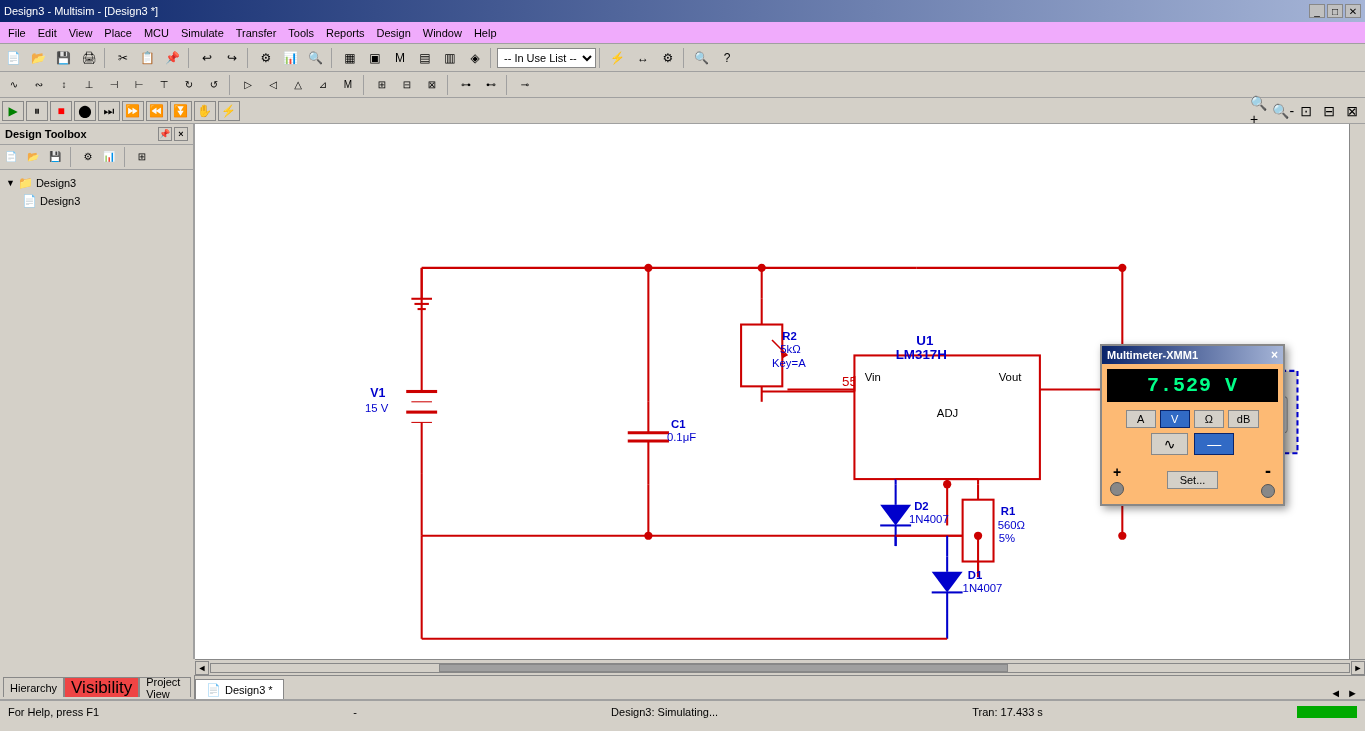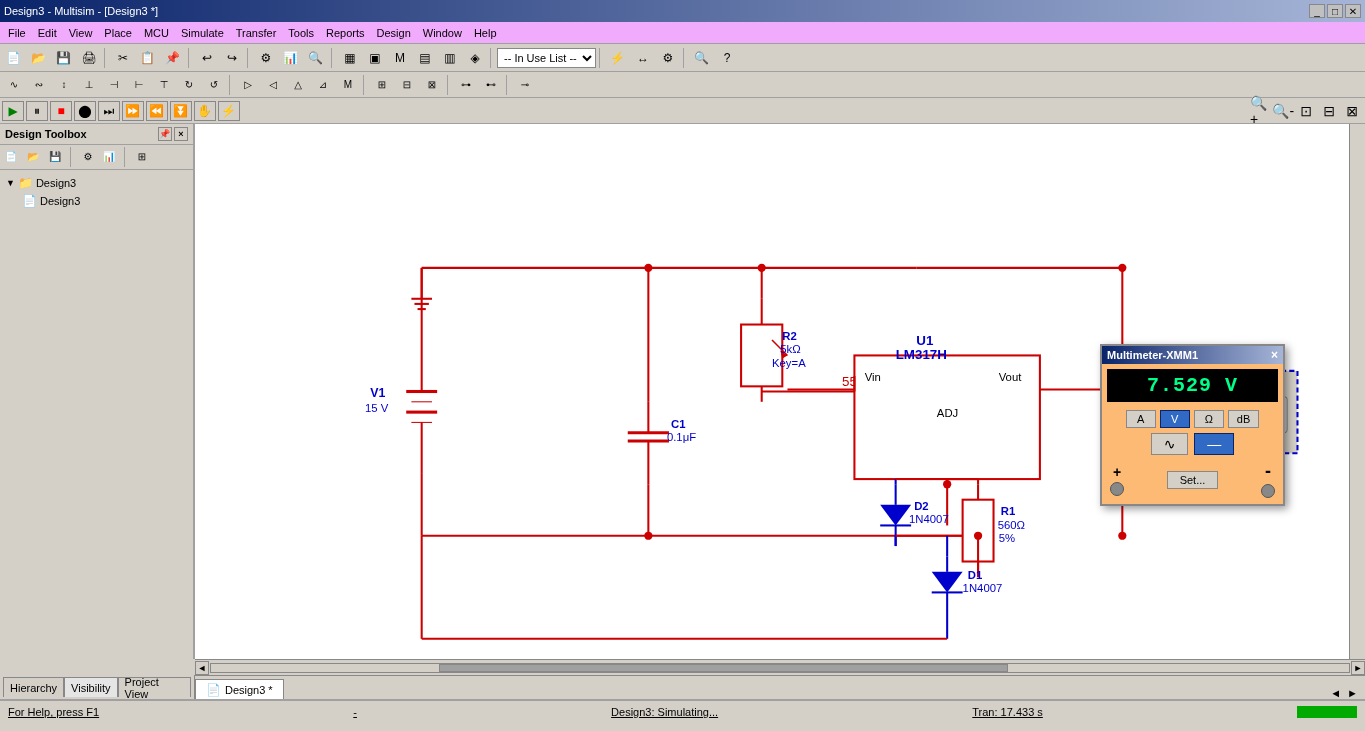--- a/index.html
+++ b/index.html
@@ -139,21 +139,20 @@
     
     #status-bar {
       height: 24px;
       background: #d4d0c8;
       border-top: 1px solid #a0a0a0;
       display: flex;
       align-items: center;
       padding: 0 8px;
       font-size: 11px;
       justify-content: space-between;
-      text-decoration: underline;
     }
     
     
     #multimeter {
       position: absolute;
       right: 60px;
       top: 230px;
       width: 185px;
       background: #d4d0c8;
       border: 2px solid #888;
@@ -609,21 +608,21 @@
   </div>
   <div style="width:14px;height:14px;background:#d4d0c8;border:1px solid #888;display:flex;align-items:center;justify-content:center;font-size:9px;cursor:pointer;">►</div>
 </div>
 
 <div id="tab-area" style="background:#d4d0c8;height:24px;display:flex;align-items:flex-end;border-top:1px solid #888;padding-left:0;">
   <div style="width:195px;height:24px;background:#d4d0c8;border-right:1px solid #888;display:flex;align-items:center;justify-content:space-between;padding:0 3px;">
     <div style="display:flex;gap:0;">
       <div class="bottom-tab" style="padding:2px 6px;font-size:11px;border:1px solid #888;border-bottom:none;background:#d4d0c8;cursor:pointer;height:20px;display:flex;align-items:center;">
         <span>Hierarchy</span>
       </div>
-      <div class="bottom-tab" style="padding:2px 6px;font-size:11px;border:1px solid #888;border-bottom:none;background:#e5e5e5;cursor:pointer;height:20px;display:flex;align-items:center;">
+      <div class="bottom-tab" style="padding:2px 6px;font-size:17px;border:1px solid #888;border-bottom:none;background:#ef4444;cursor:pointer;height:20px;display:flex;align-items:center;">
         <span>Visibility</span>
       </div>
       <div class="bottom-tab" style="padding:2px 6px;font-size:11px;border:1px solid #888;border-bottom:none;background:#d4d0c8;cursor:pointer;height:20px;display:flex;align-items:center;">
         <span>Project View</span>
       </div>
     </div>
   </div>
   <div style="flex:1;display:flex;align-items:flex-end;">
     <div class="doc-tab" style="padding:2px 10px;font-size:11px;border:1px solid #888;border-bottom:none;background:white;cursor:pointer;display:flex;align-items:center;gap:4px;height:20px;">
       <span style="font-size:12px;">📄</span>

